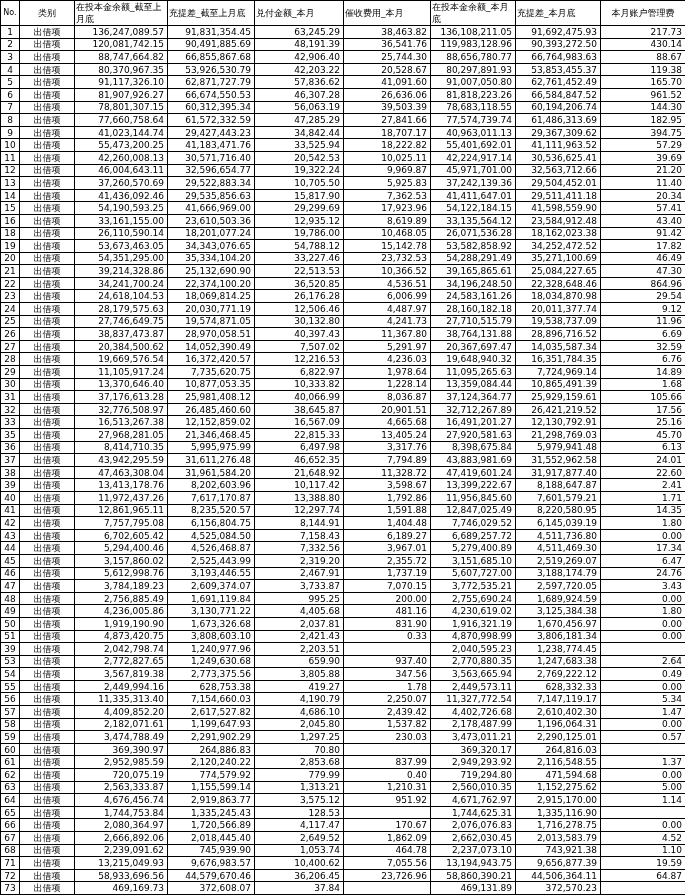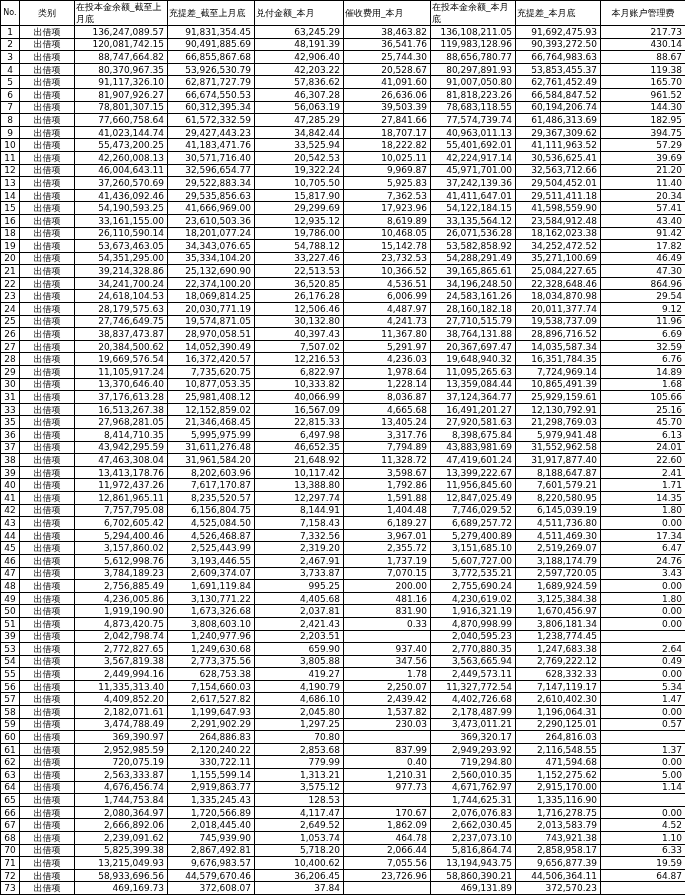--- a/index.html
+++ b/index.html
@@ -369,20 +369,31 @@
         <td class="c">出借项</td>
         <td class="num">37,176,613.28</td>
         <td class="num">25,981,408.12</td>
         <td class="num">40,066.99</td>
         <td class="num">8,036.87</td>
         <td class="num">37,124,364.77</td>
         <td class="num">25,929,159.61</td>
         <td class="num">105.66</td>
       </tr>
       <tr>
+        <td class="c">32</td>
+        <td class="c">出借项</td>
+        <td class="num">32,776,508.97</td>
+        <td class="num">26,485,460.60</td>
+        <td class="num">38,645.87</td>
+        <td class="num">20,901.51</td>
+        <td class="num">32,712,267.89</td>
+        <td class="num">26,421,219.52</td>
+        <td class="num">17.56</td>
+      </tr>
+      <tr>
         <td class="c">33</td>
         <td class="c">出借项</td>
         <td class="num">16,513,267.38</td>
         <td class="num">12,152,859.02</td>
         <td class="num">16,567.09</td>
         <td class="num">4,665.68</td>
         <td class="num">16,491,201.27</td>
         <td class="num">12,130,792.91</td>
         <td class="num">25.16</td>
       </tr>
@@ -680,21 +691,21 @@
         <td class="num">2,853.68</td>
         <td class="num">837.99</td>
         <td class="num">2,949,293.92</td>
         <td class="num">2,116,548.55</td>
         <td class="num">1.37</td>
       </tr>
       <tr>
         <td class="c">62</td>
         <td class="c">出借项</td>
         <td class="num">720,075.19</td>
-        <td class="num">330,722.11</td>
+        <td class="num">774,579.92</td>
         <td class="num">779.99</td>
         <td class="num">0.40</td>
         <td class="num">719,294.80</td>
         <td class="num">471,594.68</td>
         <td class="num">0.00</td>
       </tr>
       <tr>
         <td class="c">63</td>
         <td class="c">出借项</td>
         <td class="num">2,563,333.87</td>
@@ -704,21 +715,21 @@
         <td class="num">2,560,010.35</td>
         <td class="num">1,152,275.62</td>
         <td class="num">5.00</td>
       </tr>
       <tr>
         <td class="c">64</td>
         <td class="c">出借项</td>
         <td class="num">4,676,456.74</td>
         <td class="num">2,919,863.77</td>
         <td class="num">3,575.12</td>
-        <td class="num">977.73</td>
+        <td class="num">951.92</td>
         <td class="num">4,671,762.97</td>
         <td class="num">2,915,170.00</td>
         <td class="num">1.14</td>
       </tr>
       <tr>
         <td class="c">65</td>
         <td class="c">出借项</td>
         <td class="num">1,744,753.84</td>
         <td class="num">1,335,245.43</td>
         <td class="num">128.53</td>
@@ -754,31 +765,20 @@
         <td class="c">出借项</td>
         <td class="num">2,239,091.62</td>
         <td class="num">745,939.90</td>
         <td class="num">1,053.74</td>
         <td class="num">464.78</td>
         <td class="num">2,237,073.10</td>
         <td class="num">743,921.38</td>
         <td class="num">1.10</td>
       </tr>
       <tr>
-        <td class="c">70</td>
-        <td class="c">出借项</td>
-        <td class="num">5,825,399.38</td>
-        <td class="num">2,867,492.81</td>
-        <td class="num">5,718.20</td>
-        <td class="num">2,066.44</td>
-        <td class="num">5,816,864.74</td>
-        <td class="num">2,858,958.17</td>
-        <td class="num">6.33</td>
-      </tr>
-      <tr>
         <td class="c">71</td>
         <td class="c">出借项</td>
         <td class="num">13,215,049.93</td>
         <td class="num">9,676,983.57</td>
         <td class="num">10,400.62</td>
         <td class="num">7,055.56</td>
         <td class="num">13,194,943.75</td>
         <td class="num">9,656,877.39</td>
         <td class="num">19.59</td>
       </tr>

